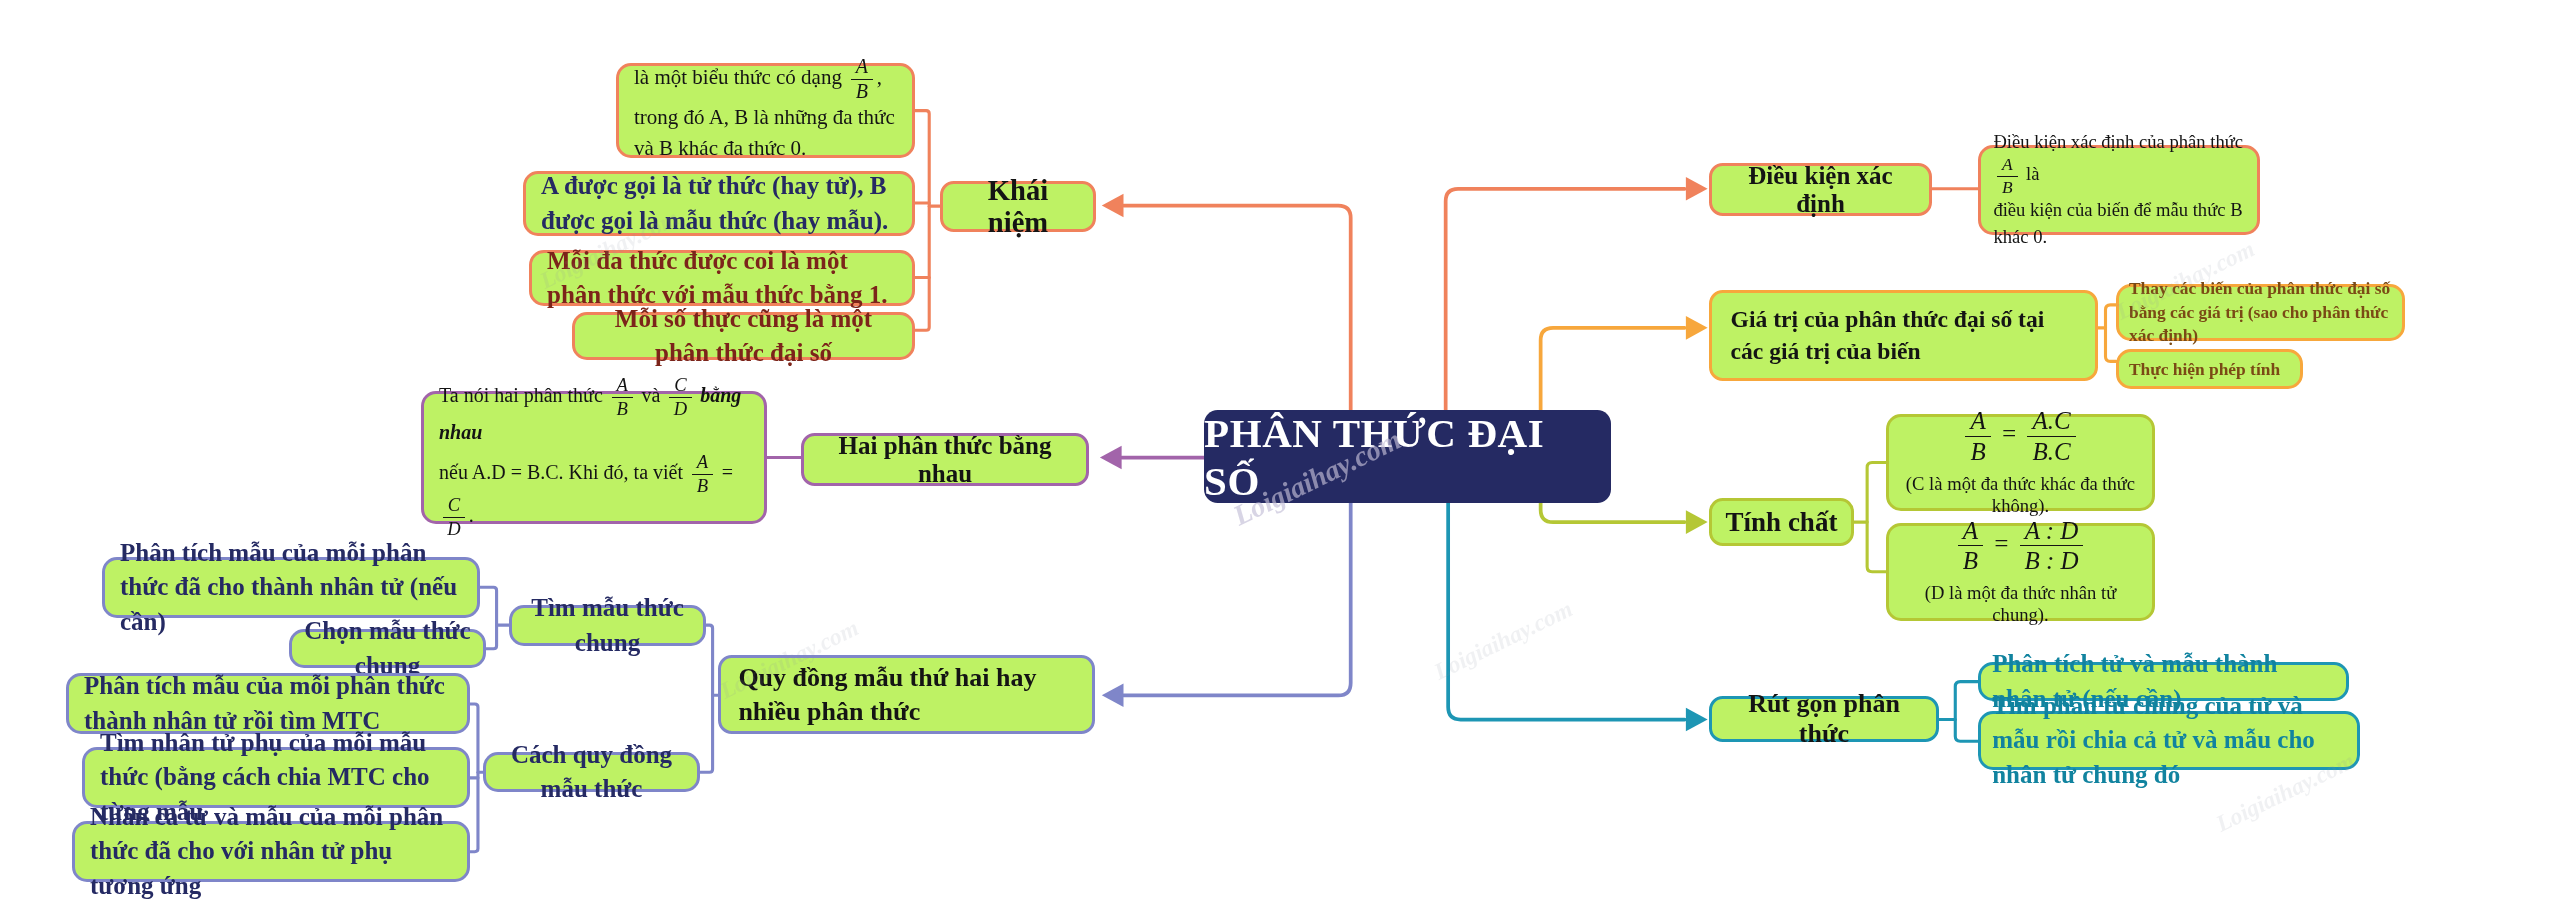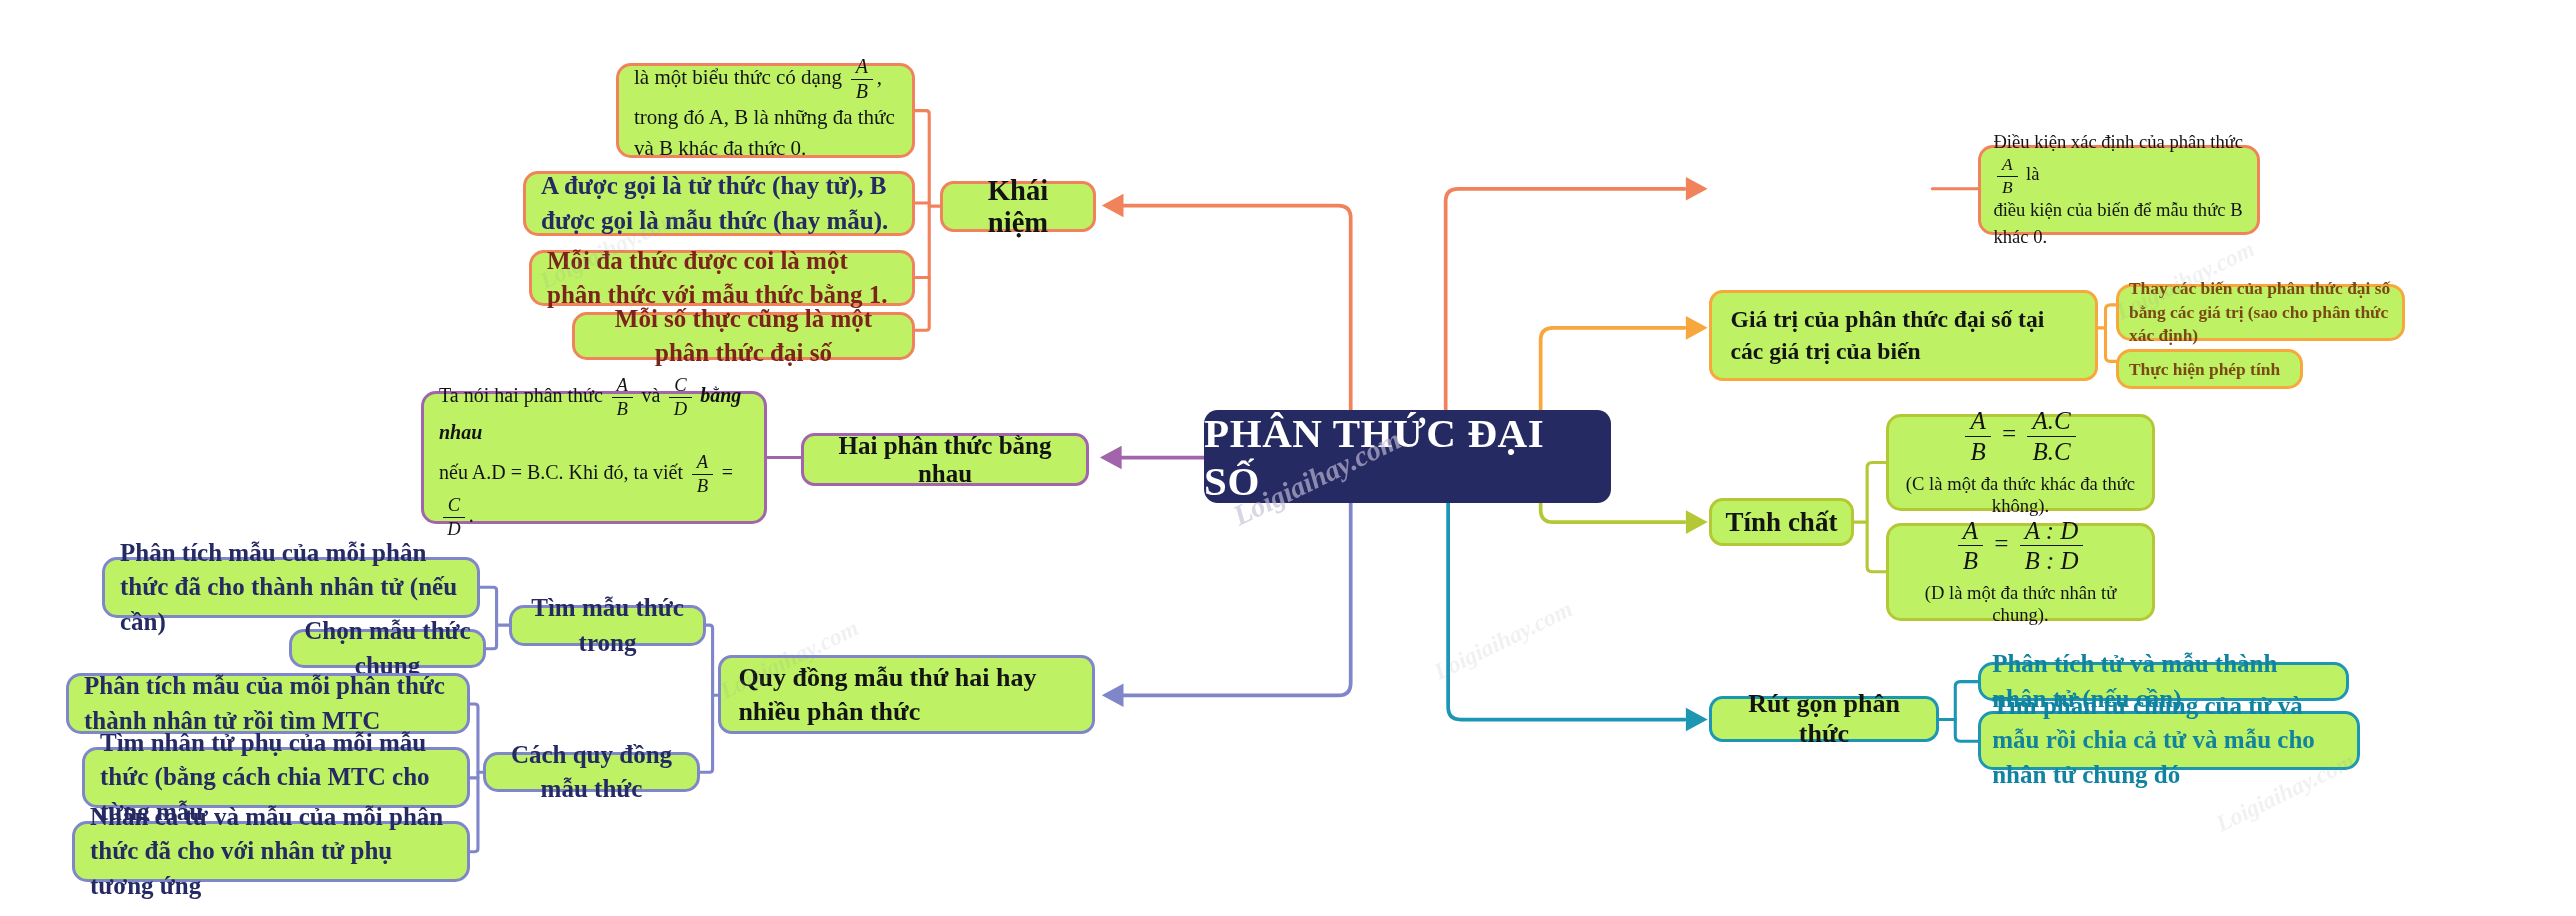--- a/index.html
+++ b/index.html
@@ -162,21 +162,21 @@
       <span>=</span>
       <span class="frac" style="font-size:18.6px;"><span class="num">C</span><span class="den">D</span></span><span>.</span>
     </span>
   </div>
 
   <div class="node b-peri left-text c-black" style="left:718px;top:655px;width:377px;height:79px;padding:6.2px 17.4px;font-size:26px;line-height:1.3;">
     <span>Quy đồng mẫu thứ hai hay nhiều phân thức</span>
   </div>
 
   <div class="box b-peri center-text pad-sm fs-note c-navy" style="left:509px;top:605px;width:197px;height:41px;">
-    <span>Tìm mẫu thức trong</span>
+    <span>Tìm mẫu thức chung</span>
   </div>
 
   <div class="box b-peri left-text pad-lg fs-note c-navy" style="left:102px;top:557px;width:378px;height:61px;">
     <span>Phân tích mẫu của mỗi phân thức đã cho thành nhân tử (nếu cần)</span>
   </div>
 
   <div class="box b-peri center-text pad-sm fs-note c-navy" style="left:289px;top:629px;width:197px;height:39px;">
     <span>Chọn mẫu thức chung</span>
   </div>
 
@@ -189,20 +189,23 @@
   </div>
 
   <div class="box b-peri left-text pad-lg fs-note c-navy" style="left:82px;top:747px;width:388px;height:61px;">
     <span>Tìm nhân tử phụ của mỗi mẫu thức (bằng cách chia MTC cho từng mẫu</span>
   </div>
 
   <div class="box b-peri left-text pad-lg fs-note c-navy" style="left:72px;top:821px;width:398px;height:61px;">
     <span>Nhân cả tử và mẫu của mỗi phân thức đã cho với nhân tử phụ tương ứng</span>
   </div>
 
+  <div class="node b-orange center-text pad-sm c-black" style="left:1709px;top:163px;width:223px;height:53px;font-size:25px;">
+    <span>Điều kiện xác định</span>
+  </div>
 
   <div class="box b-orange left-text c-black" style="left:1978px;top:145px;width:282px;height:90px;padding:5px 12.4px;font-size:18.6px;font-weight:normal;line-height:1.45;">
     <span class="line">
       <span>Điều kiện xác định của phân thức</span>
       <span class="frac" style="font-size:17.4px;"><span class="num">A</span><span class="den">B</span></span>
       <span>là</span>
     </span>
     <span class="line">điều kiện của biến để mẫu thức B khác 0.</span>
   </div>
 

